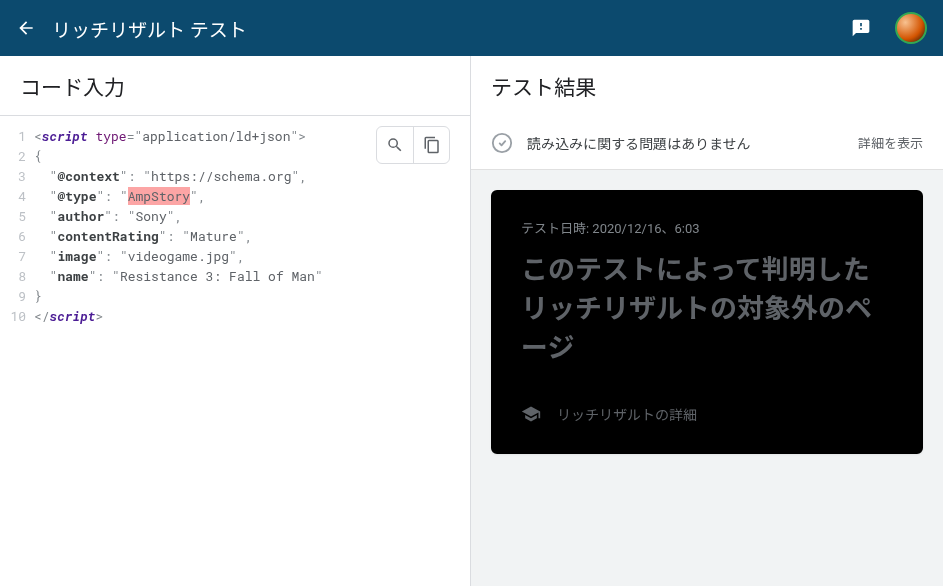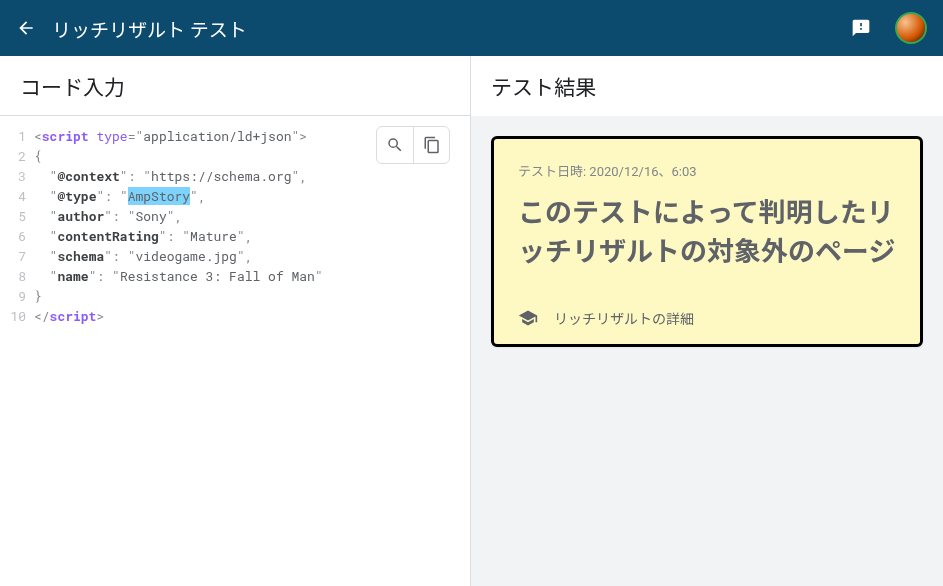--- a/index.html
+++ b/index.html
@@ -52,27 +52,27 @@
     align-items: center;
     padding: 0 20px;
     font-size: 21px;
     background: #fff;
   }
 
   
   .editor { flex: 1; display: flex; font-family: "Roboto Mono", Menlo, Consolas, monospace; font-size: 13px; line-height: 20px; position: relative; padding-top: 10px; }
   .gutter { width: 34px; text-align: right; color: #bdc1c6; padding-right: 8px; user-select: none; }
   .code { flex: 1; white-space: pre; color: #3c4043; position: relative; }
-  .tag-name { color: #8b5cf6; font-weight: 700; }
-  .attr-name { color: #8b5cf6; }
+  .tag-name { color: #4c1d95; font-weight: 700; font-style: italic; }
+  .attr-name { color: #701a75; }
   .str { color: #5f6368; }
   .key { color: #3c4043; font-weight: 700; }
   .punct { color: #80868b; }
   .quote { color: #80868b; }
-  .hl { background: #7dd3fc; }
+  .hl { background: #fca5a5; }
 
   .toolbar-floating {
     position: absolute;
     top: 10px; right: 20px;
     display: flex;
     border: 1px solid #dadce0;
     border-radius: 6px;
     background: #fff;
   }
   .tool-btn { width: 36px; height: 36px; display: flex; align-items: center; justify-content: center; cursor: pointer; }
@@ -82,22 +82,22 @@
   
   .status-row {
     height: 54px; display: flex; align-items: center; padding: 0 20px;
     font-size: 14px; color: #3c4043; background: #fff; border-bottom: 1px solid #e0e0e0;
   }
   .status-row svg { width: 22px; height: 22px; margin-right: 14px; }
   .status-row .details { margin-left: auto; color: #5f6368; font-size: 13px; cursor: pointer; }
 
   .result-scroll { flex: 1; padding: 20px 20px; overflow: auto; }
   .result-card {
-    background: #fef9c3; border: 3px solid #000000; border-radius: 6px;
-    padding: 22px 24px 6px;
+    background: #000000; border: 6px solid #000000; border-radius: 6px;
+    padding: 22px 24px 14px;
     box-shadow: 0 1px 2px rgba(60,64,67,.08);
   }
   .test-date { font-size: 13px; color: #80868b; margin-bottom: 14px; }
   .result-heading { font-size: 27px; line-height: 1.45; color: #5f6368; margin-bottom: 26px; font-weight: bold; }
 
   .link-row { display: flex; align-items: center; height: 40px; cursor: pointer; color: #5f6368; font-size: 14px; }
   .link-row svg { width: 20px; height: 20px; fill: #5f6368; margin-right: 16px; }
 </style>
 </head>
 <body>
@@ -130,21 +130,21 @@
         <div>8</div>
         <div>9</div>
         <div>10</div>
       </div>
       <div class="code"><span><span class="punct">&lt;</span><span class="tag-name">script</span> <span class="attr-name">type</span><span class="punct">=</span><span class="quote">"</span><span class="str">application/ld+json</span><span class="quote">"</span><span class="punct">&gt;</span>
 <span class="punct">{</span>
   <span class="quote">"</span><span class="key">@context</span><span class="quote">"</span><span class="punct">:</span> <span class="quote">"</span><span class="str">https://schema.org</span><span class="quote">"</span><span class="punct">,</span>
   <span class="quote">"</span><span class="key">@type</span><span class="quote">"</span><span class="punct">:</span> <span class="quote">"</span><span class="hl"><span class="str">AmpStory</span></span><span class="quote">"</span><span class="punct">,</span>
   <span class="quote">"</span><span class="key">author</span><span class="quote">"</span><span class="punct">:</span> <span class="quote">"</span><span class="str">Sony</span><span class="quote">"</span><span class="punct">,</span>
   <span class="quote">"</span><span class="key">contentRating</span><span class="quote">"</span><span class="punct">:</span> <span class="quote">"</span><span class="str">Mature</span><span class="quote">"</span><span class="punct">,</span>
-  <span class="quote">"</span><span class="key">schema</span><span class="quote">"</span><span class="punct">:</span> <span class="quote">"</span><span class="str">videogame.jpg</span><span class="quote">"</span><span class="punct">,</span>
+  <span class="quote">"</span><span class="key">image</span><span class="quote">"</span><span class="punct">:</span> <span class="quote">"</span><span class="str">videogame.jpg</span><span class="quote">"</span><span class="punct">,</span>
   <span class="quote">"</span><span class="key">name</span><span class="quote">"</span><span class="punct">:</span> <span class="quote">"</span><span class="str">Resistance 3: Fall of Man</span><span class="quote">"</span>
 <span class="punct">}</span>
 <span class="punct">&lt;/</span><span class="tag-name">script</span><span class="punct">&gt;</span></span></div>
 
       <div class="toolbar-floating">
         <div class="tool-btn">
           <svg viewBox="0 0 24 24">
               <path d="M15.5 14h-.79l-.28-.27A6.471 6.471 0 0016 9.5 6.5 6.5 0 109.5 16c1.61 0 3.09-.59 4.23-1.57l.27.28v.79l5 4.99L20.49 19l-4.99-5zM9.5 14A4.5 4.5 0 119.5 5a4.5 4.5 0 010 9z"></path>
             </svg>
         </div>
@@ -153,20 +153,28 @@
               <path d="M16 1H4a2 2 0 00-2 2v14h2V3h12V1zm3 4H8a2 2 0 00-2 2v14a2 2 0 002 2h11a2 2 0 002-2V7a2 2 0 00-2-2zm0 16H8V7h11v14z"></path>
             </svg>
         </div>
       </div>
     </div>
   </div>
 
   <div class="right-pane">
     <div class="pane-header" style="border-bottom:none;">テスト結果</div>
 
+    <div class="status-row">
+      <svg viewBox="0 0 24 24">
+          <circle cx="12" cy="12" r="10" fill="none" stroke="#9aa0a6" stroke-width="2"></circle>
+          <path d="M9.5 12.5l2 2 4-4.5" fill="none" stroke="#9aa0a6" stroke-width="2" stroke-linecap="round" stroke-linejoin="round"></path>
+        </svg>
+      <span>読み込みに関する問題はありません</span>
+      <span class="details">詳細を表示</span>
+    </div>
 
     <div class="result-scroll">
       <div class="result-card">
         <div class="test-date">テスト日時: 2020/12/16、6:03</div>
         <div class="result-heading">このテストによって判明したリッチリザルトの対象外のページ</div>
 
         <div class="link-row">
           <svg viewBox="0 0 24 24">
               <path d="M12 3 1 9l11 6 9-4.91V17h2V9L12 3zM5 13.18v4L12 21l7-3.82v-4L12 17l-7-3.82z"></path>
             </svg>

